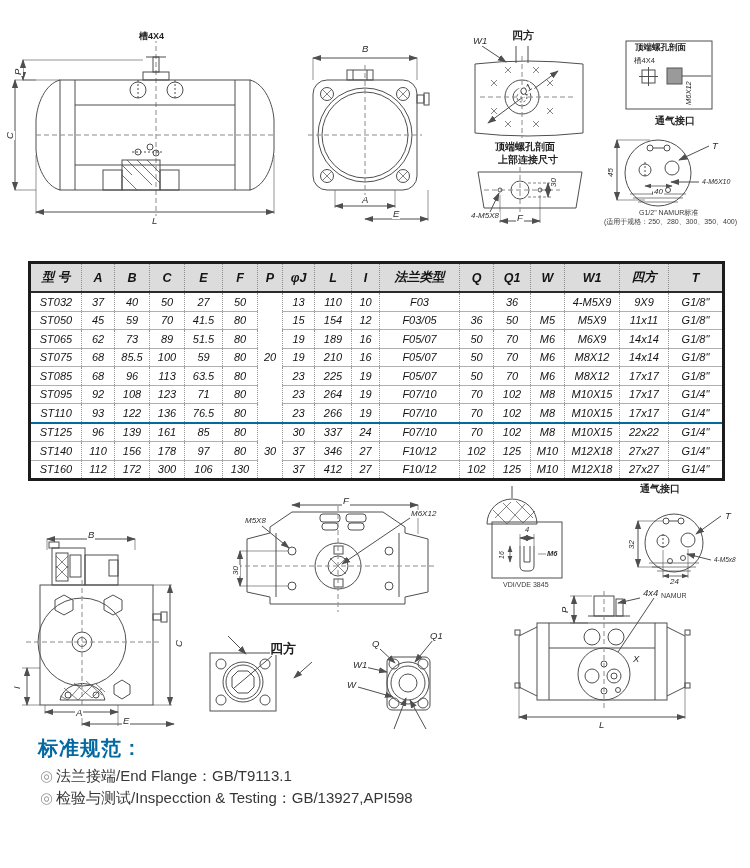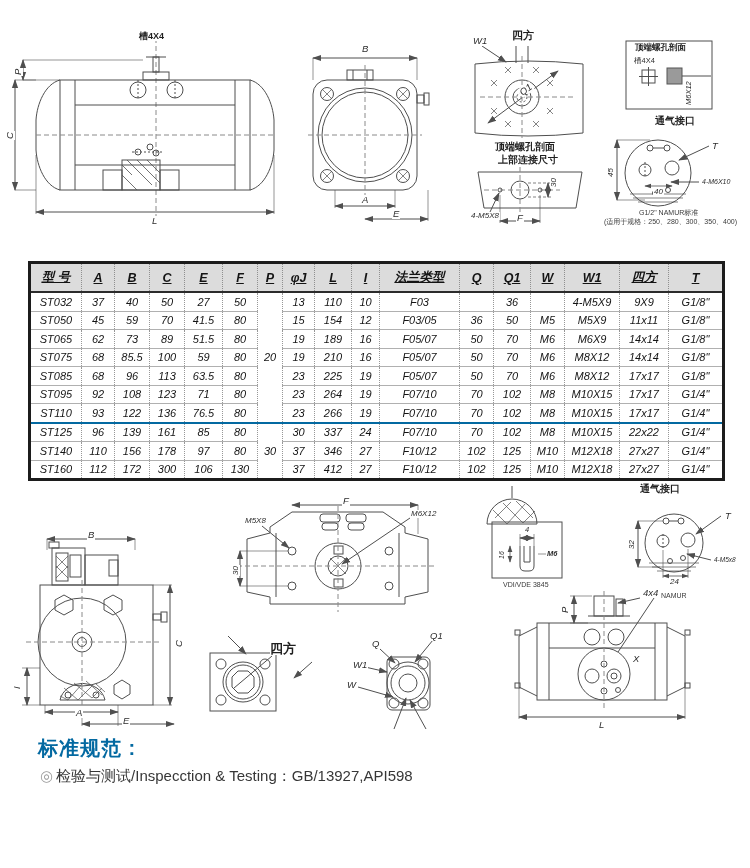--- a/index.html
+++ b/index.html
@@ -14,21 +14,21 @@
   .tiny{font-size:7px;font-style:normal;color:#3a3a3a;}
   .rot{transform:rotate(-90deg);transform-origin:0 0;}
   .diag{transform:rotate(-36deg);transform-origin:0 0;}
   
   .tblwrap{position:absolute;left:28px;top:261px;width:694px;}
   table.dims{border-collapse:collapse;table-layout:fixed;width:694px;
              font:italic 11px "Liberation Sans",sans-serif;color:#141414;
              border:3px solid #1c1c1c;}
   table.dims th{background:#dcdcdc;font:italic bold 12.5px "Liberation Sans","DejaVu Sans",sans-serif;
                 height:27px;border-bottom:2px solid #2b2b2b;border-left:1px dotted #8f8f8f;
-                padding:0;text-align:center;text-decoration:underline;}
+                padding:0;text-align:center;}
   table.dims td{height:17.5px;padding:0;text-align:center;
                 border-top:1px solid #b0b0b0;border-left:1px dotted #979797;}
   table.dims th:first-child,table.dims td:first-child{border-left:none;}
   table.dims tr.group-start td{border-top:2px solid #0369a1;}
   
   .std-title{position:absolute;left:38px;top:735px;font:bold 20px "Liberation Sans","DejaVu Sans",sans-serif;
              color:#0369a1;letter-spacing:1px;}
   ul.std{position:absolute;left:40px;top:765px;margin:0;padding:0;list-style:none;}
   ul.std li{font:15px/21.5px "Liberation Sans","DejaVu Sans",sans-serif;color:#373737;}
   ul.std .bullet{color:#9a9a9a;margin-right:3px;}
@@ -672,16 +672,17 @@
       <line x1="27" y1="131" x2="193" y2="131" marker-start="url(#ar)" marker-end="url(#ar)"></line>
     </svg>
     <span class="lbl" style="left:150px;top:2px">4x4</span>
     <span class="lbl rot" style="left:68px;top:28px">P</span>
     <span class="lbl" style="left:140px;top:68px">X</span>
     <span class="lbl" style="left:106px;top:134px">L</span>
   </div>
 
   <div class="std-title">标准规范 :</div>
   <ul class="std">
+      <li><span class="bullet">◎</span><span>法兰接端/End Flange：GB/T9113.1</span></li>
       <li><span class="bullet">◎</span><span>检验与测试/Inspecction &amp; Testing：GB/13927,API598</span></li>
     </ul>
 
 </div>
 
 </body></html>

